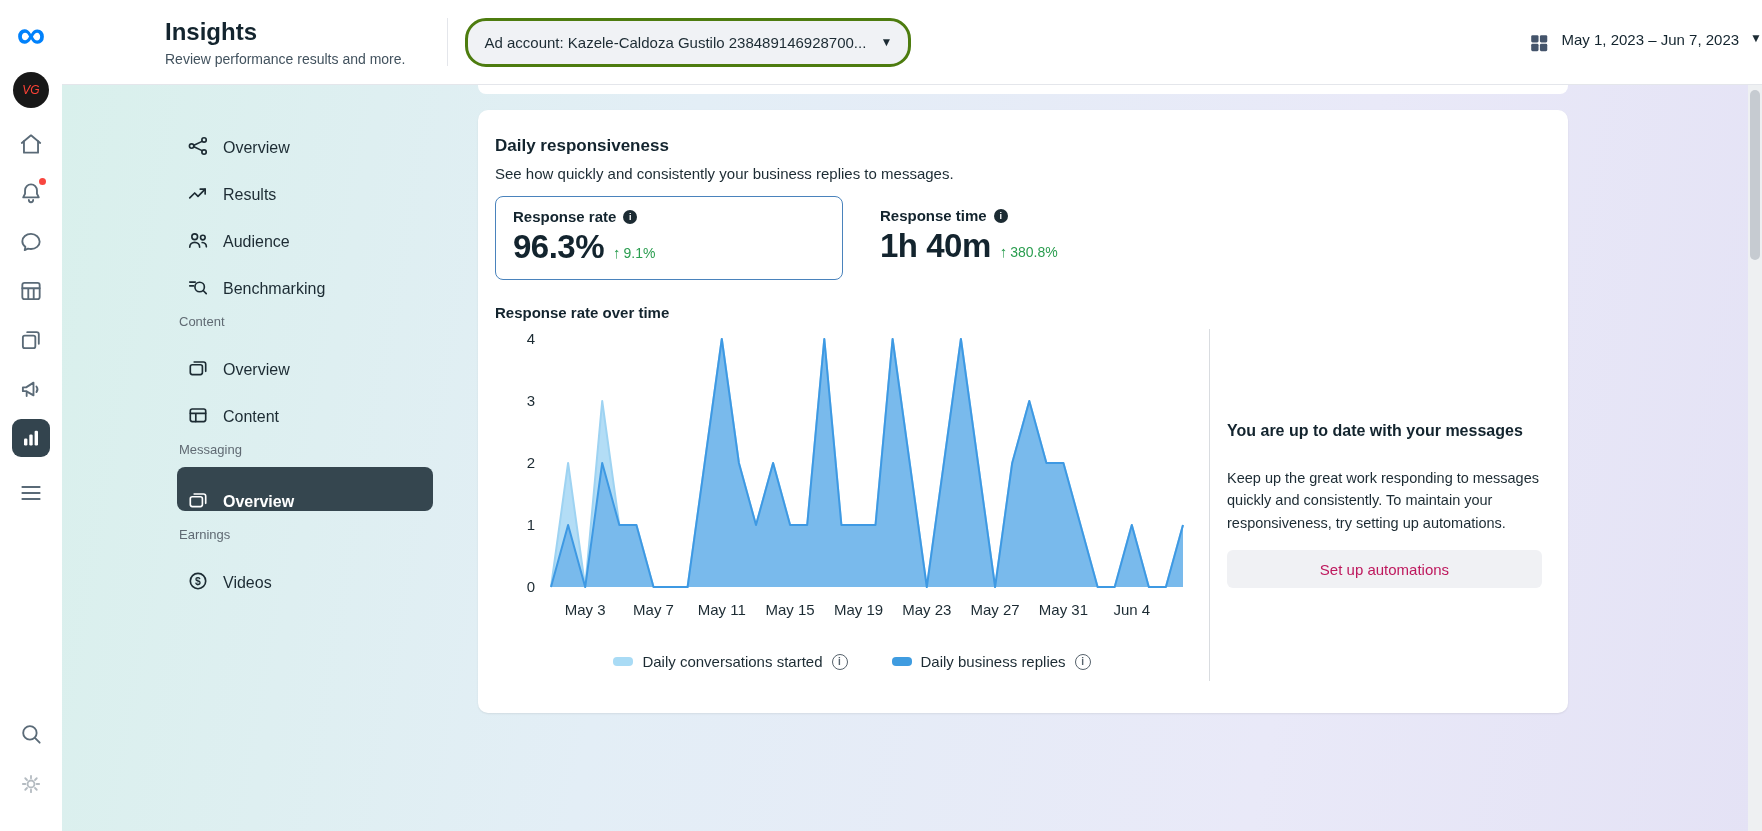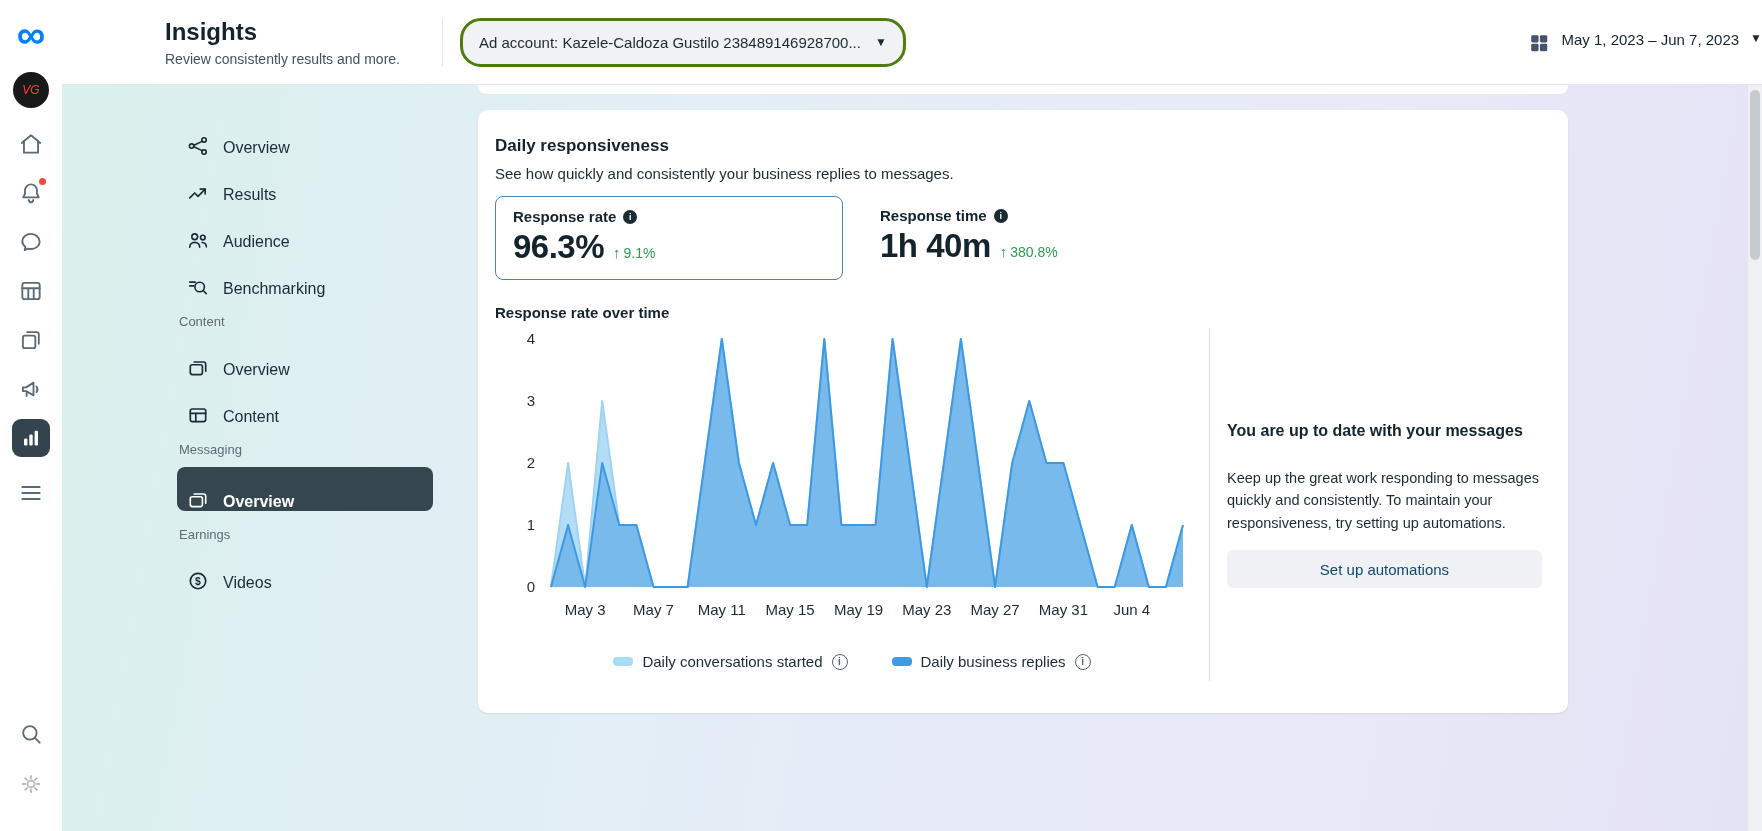--- a/index.html
+++ b/index.html
@@ -86,21 +86,21 @@
   .legend-swatch { width:20px; height:9px; border-radius:4px; background:#9cd2f0; }
   .info-outline { width:16px; height:16px; border:1.5px solid #56626c; border-radius:50%; color:#56626c;
                   font-size:10px; font-weight:bold; display:inline-flex; align-items:center;
                   justify-content:center; cursor:pointer; font-style:normal; }
   .v-divider { width:1px; background:#d9dce0; margin:4px 0 12px; }
 
   .side-panel { width:334px; padding:95px 2px 0 17px; }
   .side-panel h3 { font-size:16px; font-weight:bold; color:#13242e; line-height:1.35; }
   .side-panel p { font-size:14.5px; line-height:1.55; margin-top:25px; color:#1c2b33; }
   .sp-btn { margin-top:16px; width:100%; height:38px; background:#f0f1f4; border:none; border-radius:6px;
-            font-family:inherit; font-size:15px; font-weight:500; color:#0c4a6e; cursor:pointer; }
+            font-family:inherit; font-size:15px; font-weight:500; color:#be185d; cursor:pointer; }
 
   
   .scrollbar { position:absolute; right:0; top:85px; width:14px; height:746px; background:#eef0f2; z-index:40; }
   .scroll-thumb { position:absolute; top:5px; left:2px; width:10px; height:170px; background:#c6cbd1; border-radius:6px; cursor:pointer; }
 </style>
 </head>
 <body>
 
 <div class="bg"></div>
 
@@ -173,21 +173,21 @@
         <circle cx="12" cy="12" r="3.2"></circle>
         <path d="M12 4.5v2.3M12 17.2v2.3M4.5 12h2.3M17.2 12h2.3M6.7 6.7l1.6 1.6M15.7 15.7l1.6 1.6M17.3 6.7l-1.6 1.6M8.3 15.7l-1.6 1.6"></path>
       </svg>
   </div>
   <div style="height:34px"></div>
 </nav>
 
 <header class="topbar">
   <div class="title-block">
     <h1>Insights</h1>
-    <p>Review consistently results and more.</p>
+    <p>Review performance results and more.</p>
   </div>
   <div class="hdr-divider"></div>
   <div class="ad-account">
     <span class="txt">Ad account: Kazele-Caldoza Gustilo 238489146928700...</span>
     <span class="caret">▼</span>
   </div>
   <div class="date-picker">
     <svg viewBox="0 0 24 24">
       <g fill="#44546b">
           <rect x="3.5" y="4.5" width="8" height="8" rx="1.5"></rect>

